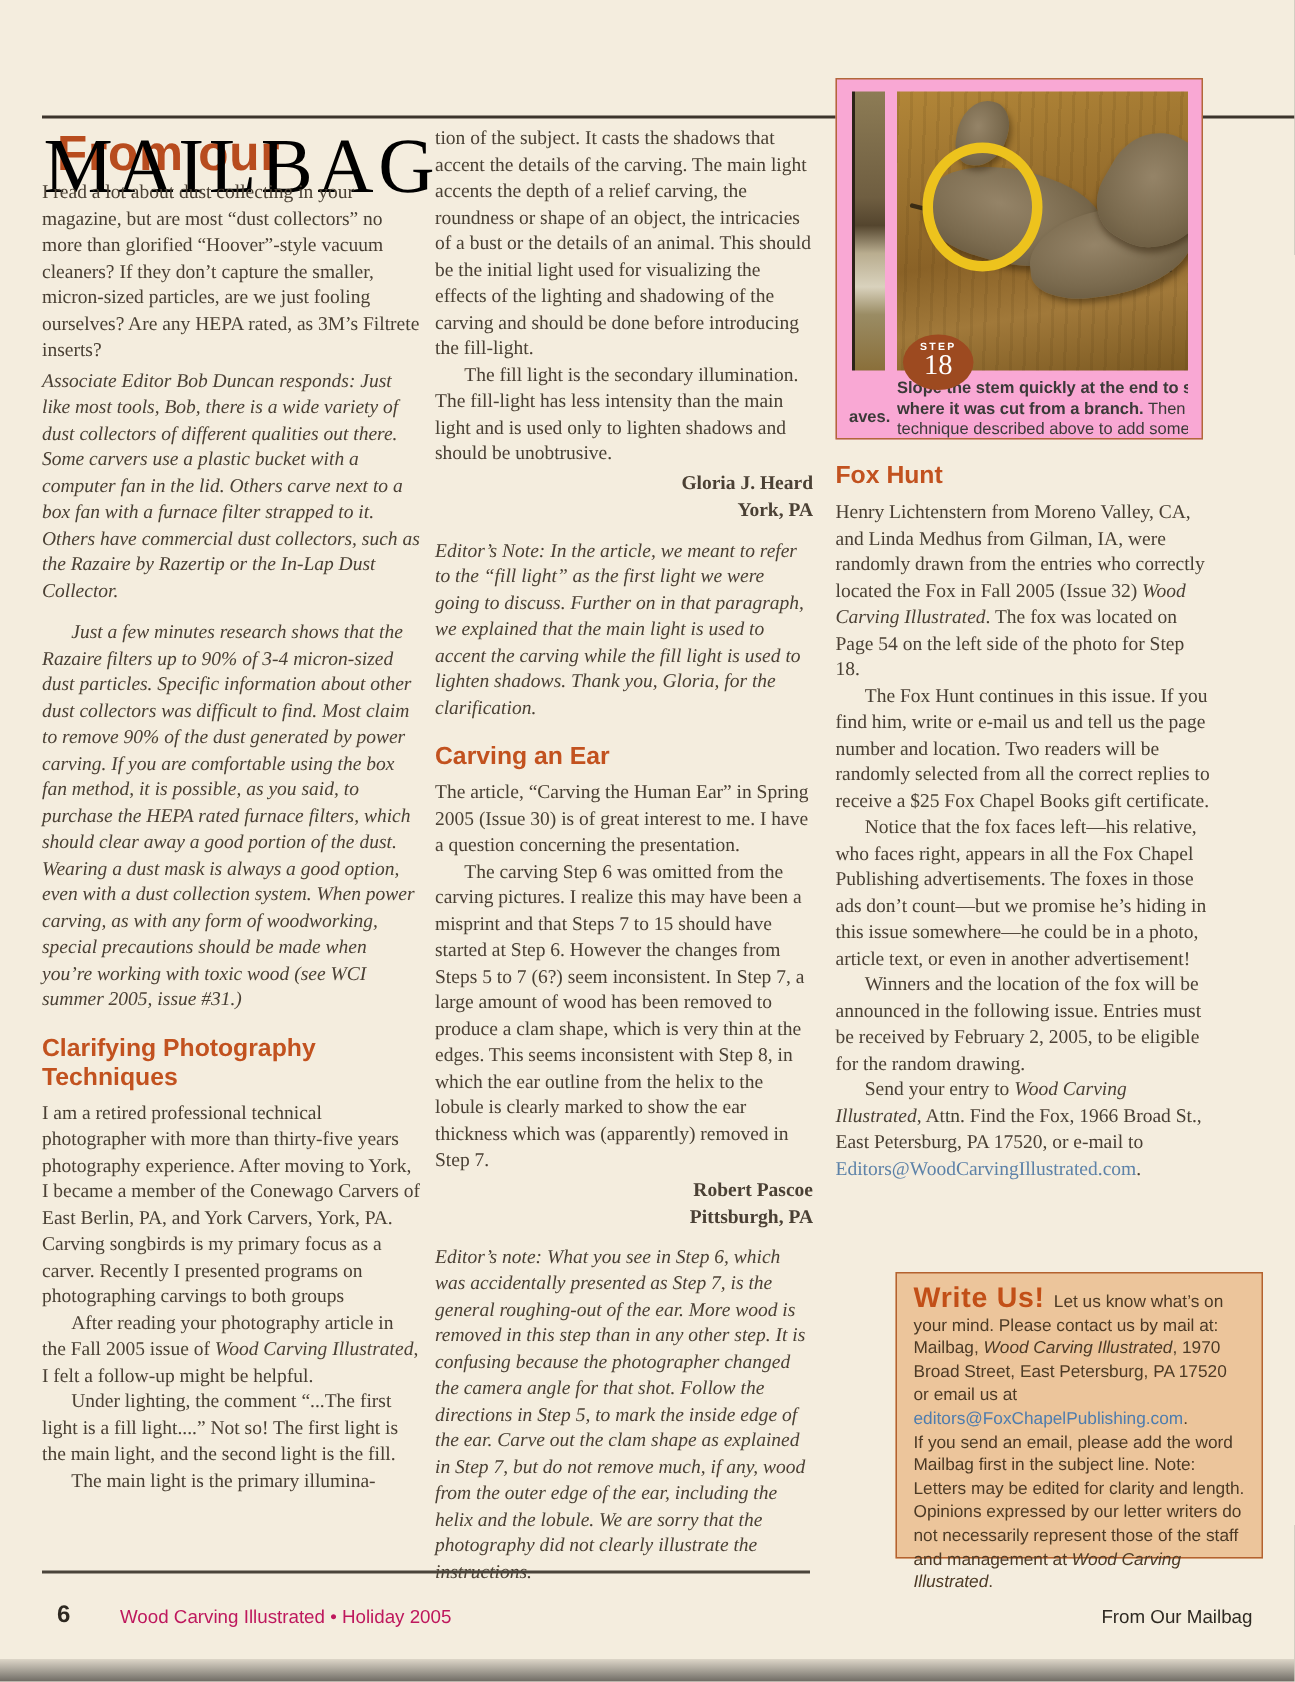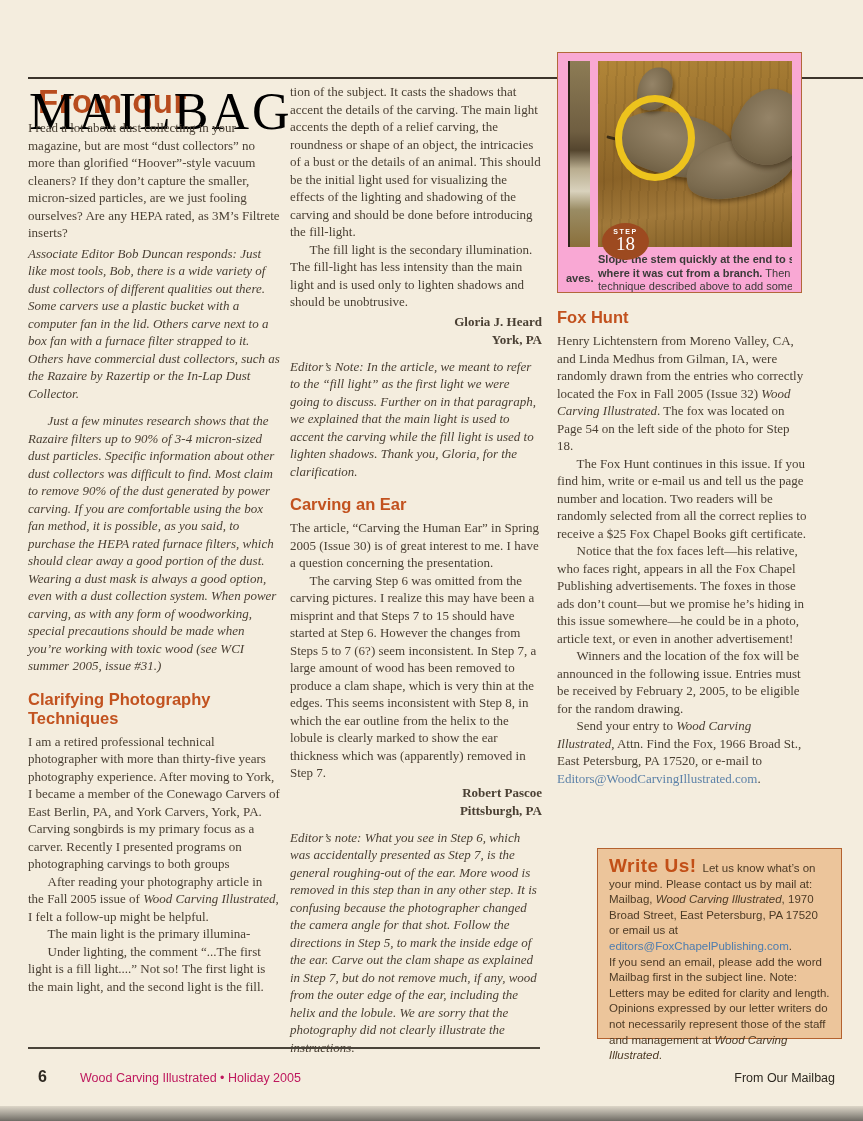--- a/index.html
+++ b/index.html
@@ -149,22 +149,22 @@
   <div class="header-rule"></div>
   <div class="mailbag-title">MAILBAG</div>
 
   <div class="col col-1">
     <p class="p">I read a lot about dust collecting in your magazine, but are most “dust collectors” no more than glorified “Hoover”-style vacuum cleaners? If they don’t capture the smaller, micron-sized particles, are we just fooling ourselves? Are any HEPA rated, as 3M’s Filtrete inserts?</p>
     <p class="note">Associate Editor Bob Duncan responds: Just like most tools, Bob, there is a wide variety of dust collectors of different qualities out there. Some carvers use a plastic bucket with a computer fan in the lid. Others carve next to a box fan with a furnace filter strapped to it. Others have commercial dust collectors, such as the Razaire by Razertip or the In-Lap Dust Collector.</p>
     <p class="note ind">Just a few minutes research shows that the Razaire filters up to 90% of 3-4 micron-sized dust particles. Specific information about other dust collectors was difficult to find. Most claim to remove 90% of the dust generated by power carving. If you are comfortable using the box fan method, it is possible, as you said, to purchase the HEPA rated furnace filters, which should clear away a good portion of the dust. Wearing a dust mask is always a good option, even with a dust collection system. When power carving, as with any form of woodworking, special precautions should be made when you’re working with toxic wood (see WCI summer 2005, issue #31.)</p>
     <div class="sec-h">Clarifying Photography Techniques</div>
     <p class="p">I am a retired professional technical photographer with more than thirty-five years photography experience. After moving to York, I became a member of the Conewago Carvers of East Berlin, PA, and York Carvers, York, PA. Carving songbirds is my primary focus as a carver. Recently I presented programs on photographing carvings to both groups</p>
     <p class="p ind"><span>After reading your photography article in the Fall 2005 issue of </span><span class="em-run">Wood Carving Illustrated</span><span>, I felt a follow-up might be helpful.</span></p>
+    <p class="p ind">Under lighting, the comment “...The first light is a fill light....”  Not so! The first light is the main light, and the second light is the fill.</p>
     <p class="p ind">The main light is the primary illumina-</p>
-    <p class="p ind">Under lighting, the comment “...The first light is a fill light....”  Not so! The first light is the main light, and the second light is the fill.</p>
   </div>
 
   <div class="col col-2">
     <p class="p">tion of the subject. It casts the shadows that accent the details of the carving. The main light accents the depth of a relief carving, the roundness or shape of an object, the intricacies of a bust or the details of an animal. This should be the initial light used for visualizing the effects of the lighting and shadowing of the carving and should be done before introducing the fill-light.</p>
     <p class="p ind">The fill light is the secondary illumination. The fill-light has less intensity than the main light and is used only to lighten shadows and should be unobtrusive.</p>
     <div class="sig">
       <span>Gloria J. Heard</span><br>
       <span>York, PA</span>
     </div>
     <p class="note">Editor’s Note: In the article, we meant to refer to the “fill light” as the first light we were going to discuss. Further on in that paragraph, we explained that the main light is used to accent the carving while the fill light is used to lighten shadows. Thank you, Gloria, for the clarification.</p>

